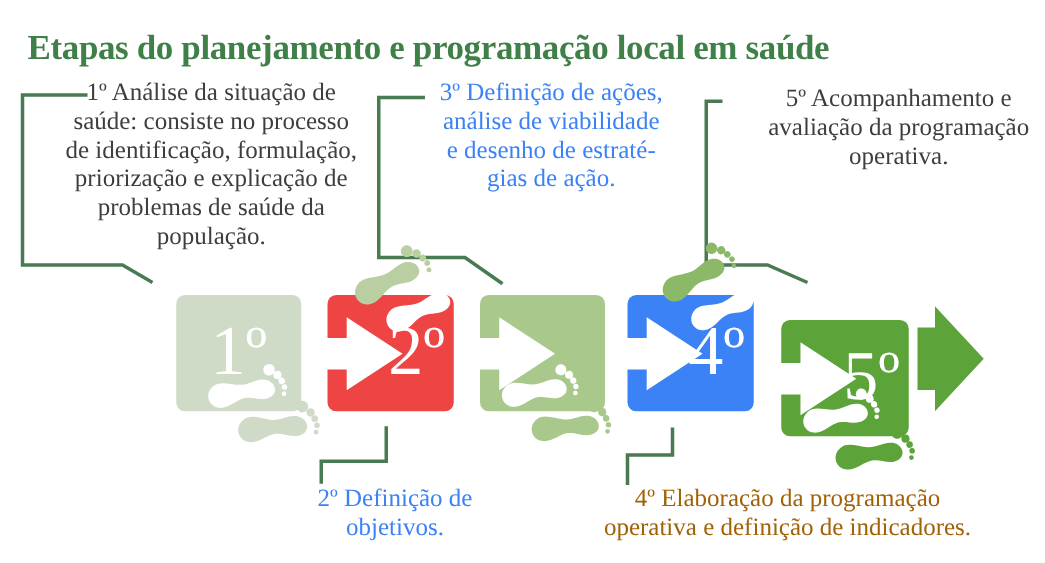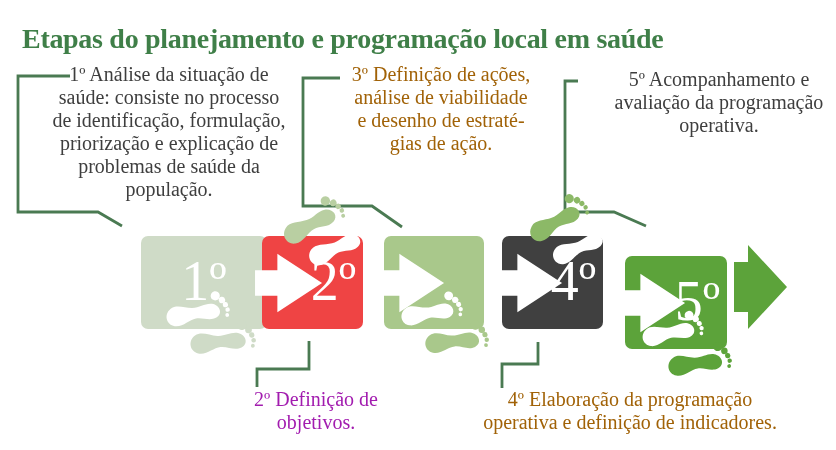--- a/index.html
+++ b/index.html
@@ -8,21 +8,21 @@
   .title{position:absolute;left:22px;top:4px;font-size:28px;font-weight:bold;letter-spacing:-0.3px;}
   .callout{position:absolute;font-size:20px;line-height:23px;text-align:center;white-space:pre-line;}
   #co1{left:28px;top:63px;width:282px;}
   #co3{left:318px;top:63px;width:246px;}
   #co5{left:596px;top:68px;width:246px;}
   #co2{left:236px;top:388px;width:160px;}
   #co4{left:468px;top:388px;width:324px;}
   .connectors{position:absolute;left:0;top:0;width:836px;height:450px;pointer-events:none;}
   .connectors path{fill:none;stroke-width:2.8;}
   .step{position:absolute;top:236px;height:93px;border-radius:7px;}
-  #s1{left:141px;width:100px;padding-left:26px;}
+  #s1{left:141px;width:100px;}
   #s2{left:262px;width:101px;}
   #s3{left:384px;width:100px;}
   #s4{left:502px;width:101px;}
   #s5{left:625px;width:102px;}
   .num{position:absolute;top:50%;transform:translateY(-53%);font-size:56px;line-height:1;
        color:#fff;font-weight:400;}
   .num.center{left:0;width:100%;text-align:center;}
   .num.right{right:7px;}
   .flow-arrow{position:absolute;left:-7px;top:50%;transform:translateY(-50%);width:70px;height:68px;}
   .flow-arrow polygon{fill:#fff;}
@@ -37,28 +37,28 @@
 <div class="canvas">
 
   <h1 class="title" style="color: rgb(63, 127, 72);">Etapas do planejamento e programação local em saúde</h1>
 
   <div class="callout" id="co1" style="color: rgb(62, 62, 62);">1º Análise da situação de
 saúde: consiste no processo
 de identificação, formulação,
 priorização e explicação de
 problemas de saúde da
 população.</div>
-  <div class="callout" id="co3" style="color: #a16207;">3º Definição de ações,
+  <div class="callout" id="co3" style="color: #3b82f6;">3º Definição de ações,
 análise de viabilidade
 e desenho de estraté-
 gias de ação.</div>
   <div class="callout" id="co5" style="color: rgb(62, 62, 62);">5º Acompanhamento e
 avaliação da programação
 operativa.</div>
-  <div class="callout" id="co2" style="color: #a21caf; text-align: center;">2º Definição de
+  <div class="callout" id="co2" style="color: #3b82f6; text-align: center;">2º Definição de
 objetivos.</div>
   <div class="callout" id="co4" style="color: #a16207;">4º Elaboração da programação
 operativa e definição de indicadores.</div>
 
   <svg class="connectors">
     <defs>
       <marker id="ah" markerWidth="10" markerHeight="8" refX="7" refY="3.2" orient="auto" markerUnits="strokeWidth">
         <path d="M0,0 L8,3.2 L0,6.4 Z" fill="#2f6b39"></path>
       </marker>
     </defs>
@@ -110,21 +110,21 @@
       <use href="#footsym" fill="#a9c88b"></use>
       </svg>
     <svg class="foot foot-white" viewBox="0 0 104 64" style="left:14px;top:56px;width:66px;height:41px;transform:rotate(-10deg);">
         <use href="#footsym"></use>
       </svg>
     <svg class="flow-arrow" viewBox="0 0 72 70">
       <polygon points="0,22 23,22 23,5 69,35 23,65 23,48 0,48"></polygon>
       </svg>
   </div>
 
-  <div class="step" id="s4" style="background-color: #404040;">
+  <div class="step" id="s4" style="background-color: #3b82f6;">
     <svg class="foot" viewBox="0 0 104 64" style="left:22px;top:-36px;width:68px;height:42px;transform:rotate(-30deg);">
       <use href="#footsym" fill="#8cb967"></use>
       </svg>
     <svg class="foot foot-white" viewBox="0 0 104 64" style="left:46px;top:-10px;width:66px;height:41px;transform:rotate(-24deg);">
         <use href="#footsym"></use>
       </svg>
     <svg class="flow-arrow" viewBox="0 0 72 70">
       <polygon points="0,22 23,22 23,5 69,35 23,65 23,48 0,48"></polygon>
       </svg>
     <span class="num right">4º</span>

